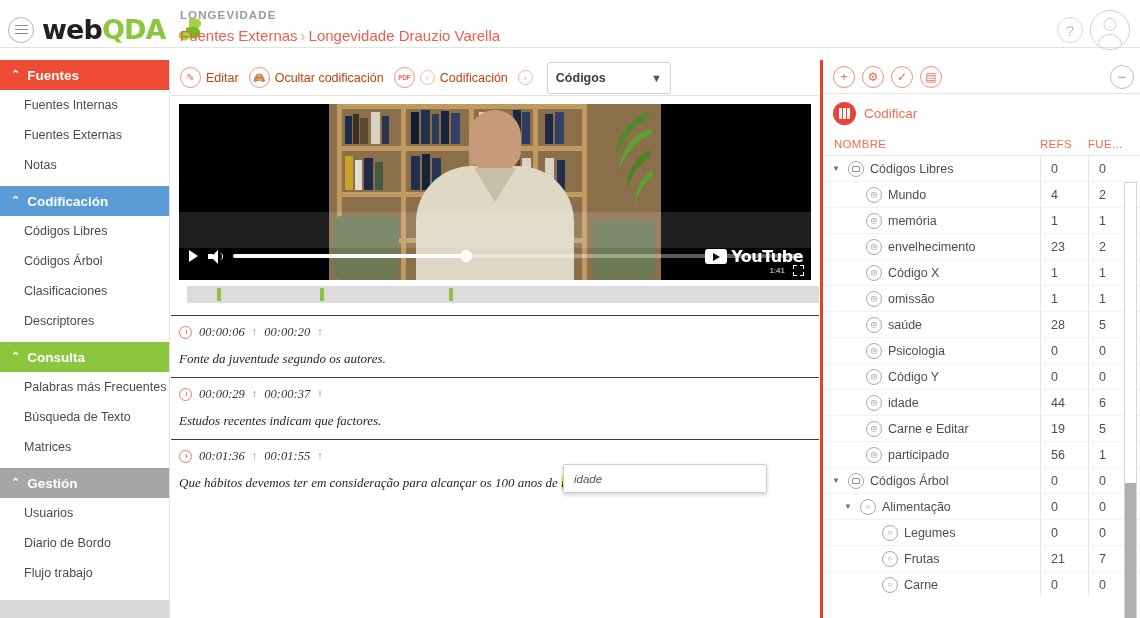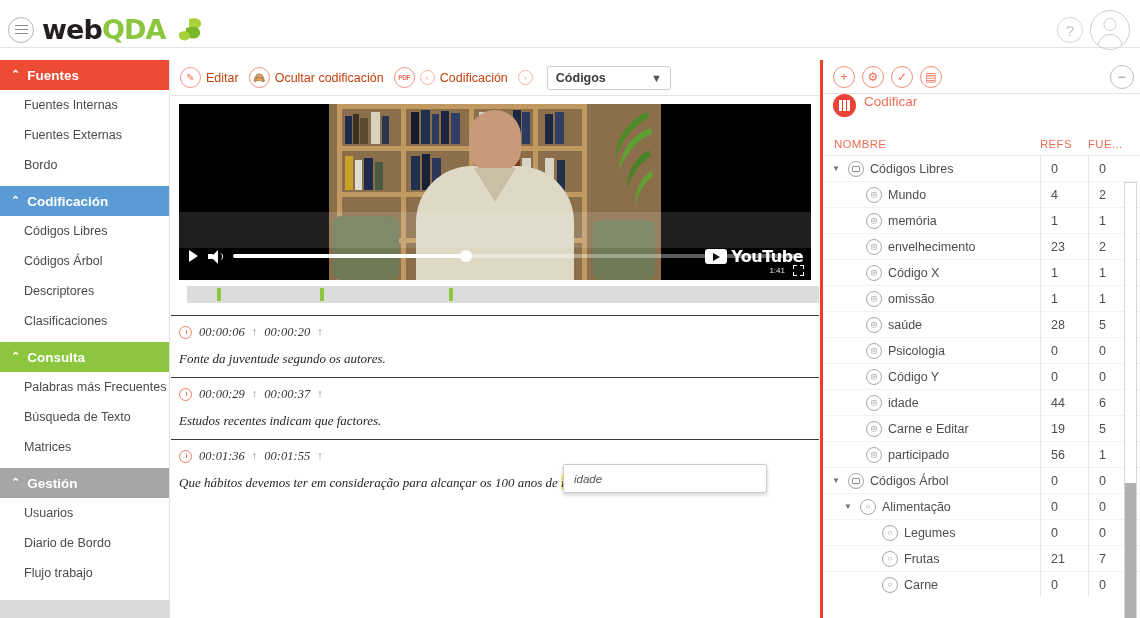--- a/index.html
+++ b/index.html
@@ -90,21 +90,21 @@
   .tb-ico {
     width: 21px; height: 21px; border-radius: 50%; border: 1.2px solid #f0927f;
     display: flex; align-items: center; justify-content: center;
     color: #ee6d55; font-size: 10px; flex: 0 0 auto;
   }
   .tb-ico.tiny { font-size: 6.5px; font-weight: bold; letter-spacing: -0.3px; }
   .tb-label { font-size: 12.5px; color: #c2410c; margin-right: 5px; }
   .tb-arrow { color: #f0a191; font-size: 13px; border: 1.1px solid #f3b3a6; border-radius: 50%;
     width: 15px; height: 15px; display: flex; align-items: center; justify-content: center; font-size: 9px; }
   .tb-select {
-    margin-left: 9px; width: 124px; height: 24px; border: 1px solid #cfcfcf; border-radius: 3px;
+    margin-left: 9px; width: 124px; height: 32px; border: 1px solid #cfcfcf; border-radius: 3px;
     background: #fff; display: flex; align-items: center; justify-content: space-between;
     padding: 0 8px; font-size: 12.5px; font-weight: bold; color: #3b3b3b;
   }
   .tb-select .cv { color: #555; font-size: 11px; font-weight: normal; }
 
   .player-wrap { padding: 8px 16px 0 8px; }
   .player {
     position: relative; width: 632px; height: 176px; background: #000000; overflow: hidden;
   }
   .vid-stage { position: absolute; left: 150px; top: 0; width: 332px; height: 176px; overflow: hidden; }
@@ -181,21 +181,21 @@
   }
   .rtools { height: 34px; display: flex; align-items: center; padding: 0 6px 0 9px;
     border-bottom: 1px solid #e3e3e3; }
   .rt-ico { width: 22px; height: 22px; border-radius: 50%; border: 1.3px solid #f18f7c;
     color: #ee6d55; display: flex; align-items: center; justify-content: center;
     font-size: 12px; margin-right: 7px; flex: 0 0 auto; }
   .rt-minus { margin-left: auto; width: 24px; height: 24px; border-radius: 50%;
     border: 1.4px solid #bdbdbd; color: #9c9c9c; display: flex; align-items: center;
     justify-content: center; font-size: 15px; }
 
-  .codificar { height: 38px; display: flex; align-items: flex-start; padding-left: 9px; gap: 8px; }
+  .codificar { height: 38px; display: flex; align-items: center; padding-left: 9px; gap: 8px; }
   .cod-dot { width: 23px; height: 23px; border-radius: 50%; background: #ea4335;
     display: flex; align-items: center; justify-content: center; gap: 1.5px; }
   .cod-dot i { width: 2.5px; height: 11px; background: #ffffff; display: block; }
   .cod-lbl { font-size: 13.5px; color: #ee6d55; }
 
   .thead { display: flex; height: 24px; align-items: center; padding-left: 10px;
     font-size: 11.5px; color: #ee6d55; letter-spacing: 0.3px; border-bottom: 1px solid #e6e6e6; }
   .th-name { flex: 1; }
   .th-refs { width: 48px; }
   .th-fue { width: 52px; }
@@ -235,49 +235,55 @@
       <div class="logo-text"><span class="dark">web</span><span class="green">QDA</span></div>
       <div class="leaf">
         <svg width="30" height="30" viewBox="0 0 30 30">
           <path d="M16 4 C24 2 29 5 28 10 C26 15 19 15 16 11 Z" fill="#a8d13a"></path>
           <path d="M13 13 C22 10 28 13 27 19 C25 25 16 25 13 19 Z" fill="#7ab629"></path>
           <path d="M6 18 C12 14 18 17 17 22 C15 27 8 26 6 22 Z" fill="#a8d13a"></path>
         </svg>
       </div>
     </div>
 
+    <div class="crumbs">
+      <div class="crumb-project">LONGEVIDADE</div>
+      <div class="crumb-path">
+        <span>Fuentes Externas</span><span class="sep">›</span><span>Longevidade Drauzio Varella</span>
+      </div>
+    </div>
 
     <div class="topright">
       <div class="circ-help">?</div>
       <div class="avatar">
         <div class="head"></div>
         <div class="body"></div>
       </div>
     </div>
   </div>
 
   <div class="sidebar">
 
     <div class="sec-head sec-fuentes">
       <span class="chev">⌃</span>
       <span>Fuentes</span>
     </div>
     <div class="nav-item">Fuentes Internas</div>
     <div class="nav-item">Fuentes Externas</div>
-    <div class="nav-item">Bordo</div>
+    <div class="nav-item">Notas</div>
     <div class="sb-pad"></div>
 
     <div class="sec-head sec-codificacion">
       <span class="chev">⌃</span>
       <span>Codificación</span>
     </div>
     <div class="nav-item">Códigos Libres</div>
     <div class="nav-item">Códigos Árbol</div>
+    <div class="nav-item">Clasificaciones</div>
     <div class="nav-item">Descriptores</div>
-    <div class="nav-item">Clasificaciones</div>
     <div class="sb-pad"></div>
 
     <div class="sec-head sec-consulta">
       <span class="chev">⌃</span>
       <span>Consulta</span>
     </div>
     <div class="nav-item">Palabras más Frecuentes</div>
     <div class="nav-item">Búsqueda de Texto</div>
     <div class="nav-item">Matrices</div>
     <div class="sb-pad"></div>

